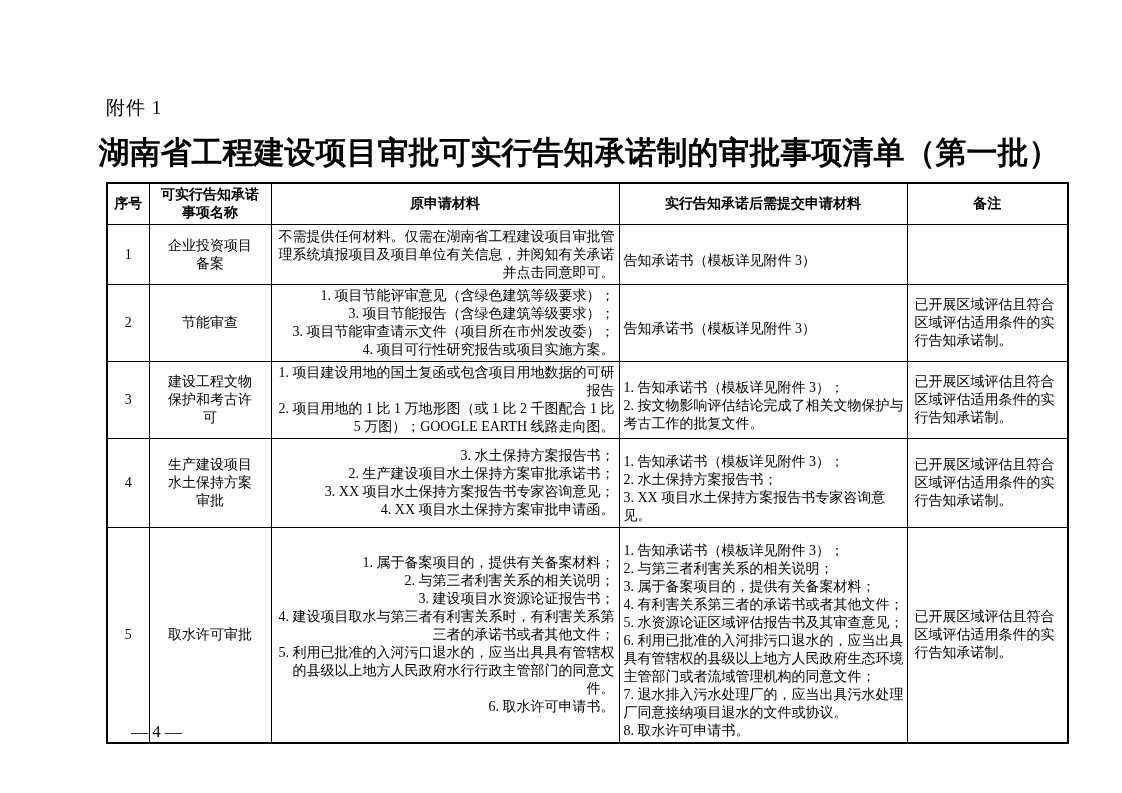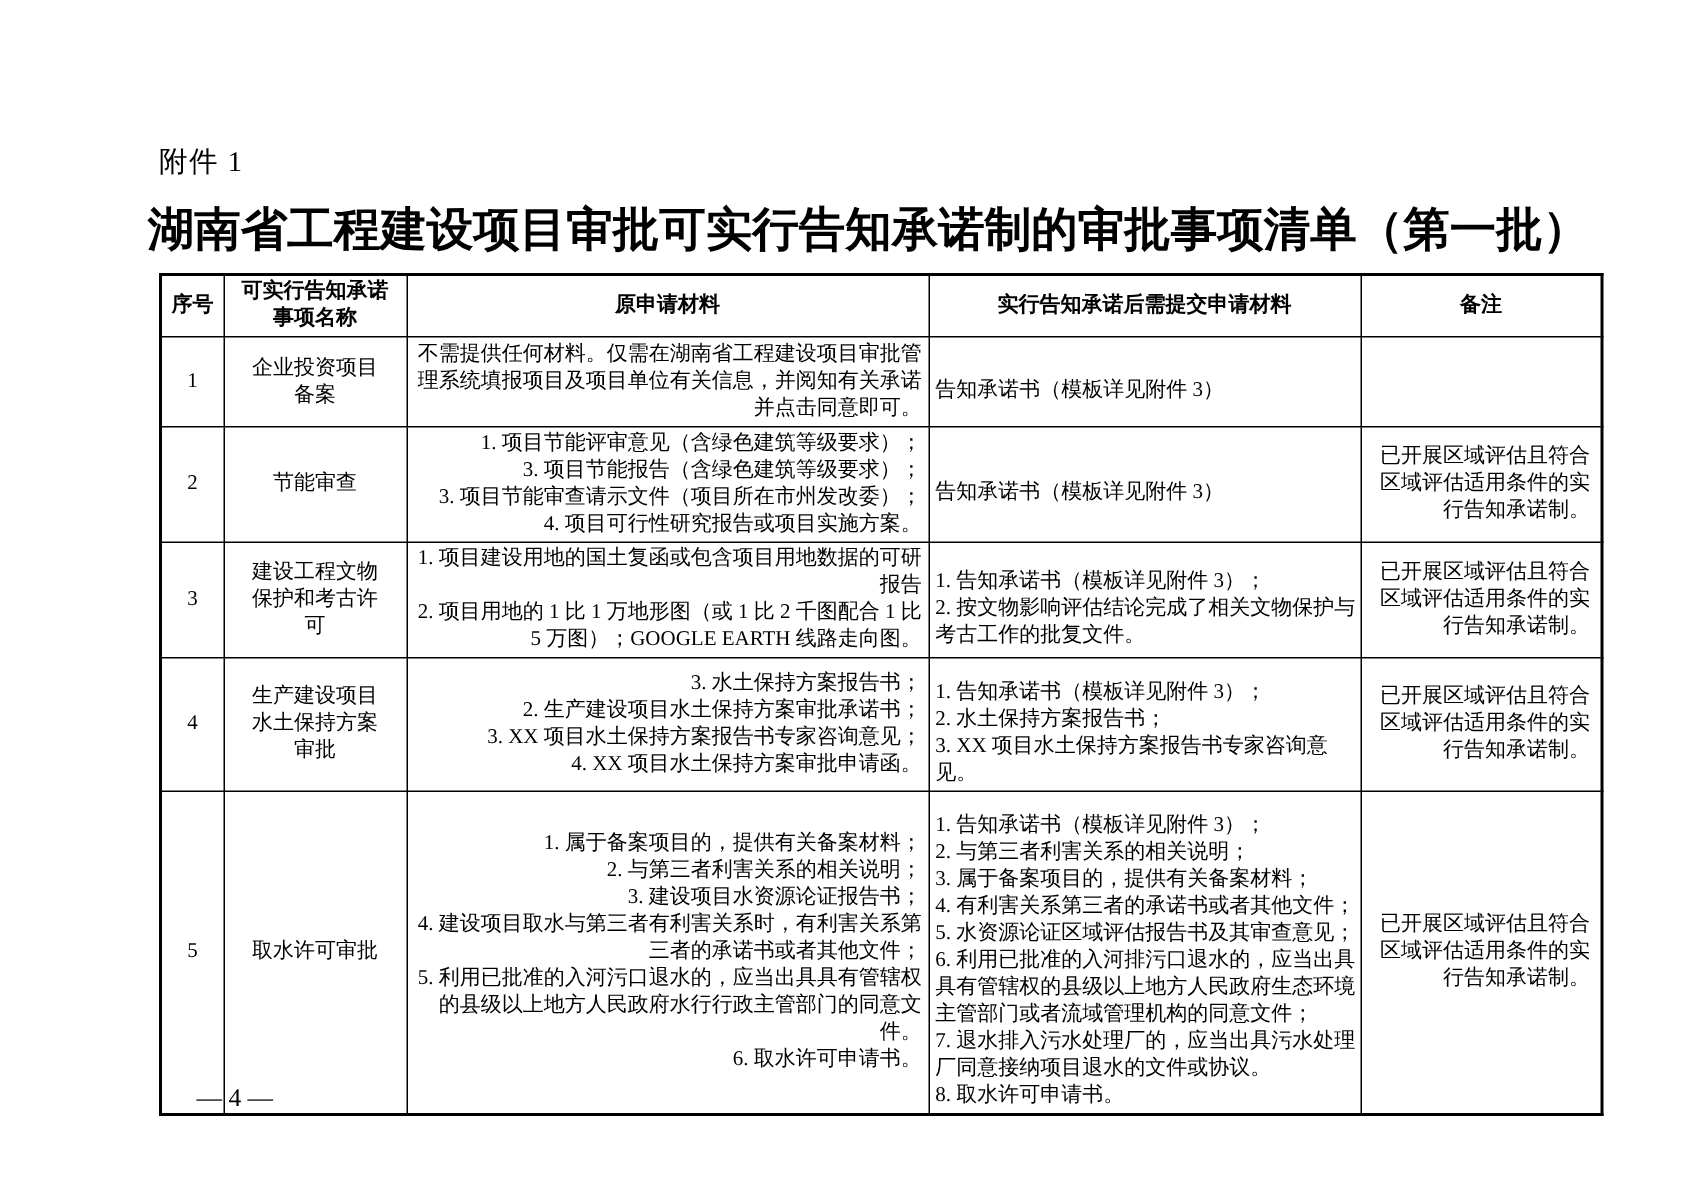--- a/index.html
+++ b/index.html
@@ -55,21 +55,21 @@
   }
   .doc-table tbody tr:nth-child(1) td { height: 60px; }
   .doc-table tbody tr:nth-child(2) td { height: 72px; }
   .doc-table tbody tr:nth-child(3) td { height: 72px; }
   .doc-table tbody tr:nth-child(4) td { height: 70px; }
   .doc-table tbody tr:nth-child(5) td { height: 202px; }
   td.col-no   { text-align: center; }
   td.col-name { text-align: center; padding: 2px 15px; }
   td.col-orig { text-align: right; padding: 2px 4px; }
   td.col-post { text-align: left; padding: 14px 2px 2px 4px; }
-  td.col-remark { text-align: right; padding: 2px 7px; }
+  td.col-remark { text-align: left; padding: 2px 7px; }
   .page-number {
     position: absolute;
     left: 113px;
     top: 722px;
     font-size: 17px;
   }
 </style>
 </head>
 <body>
 

